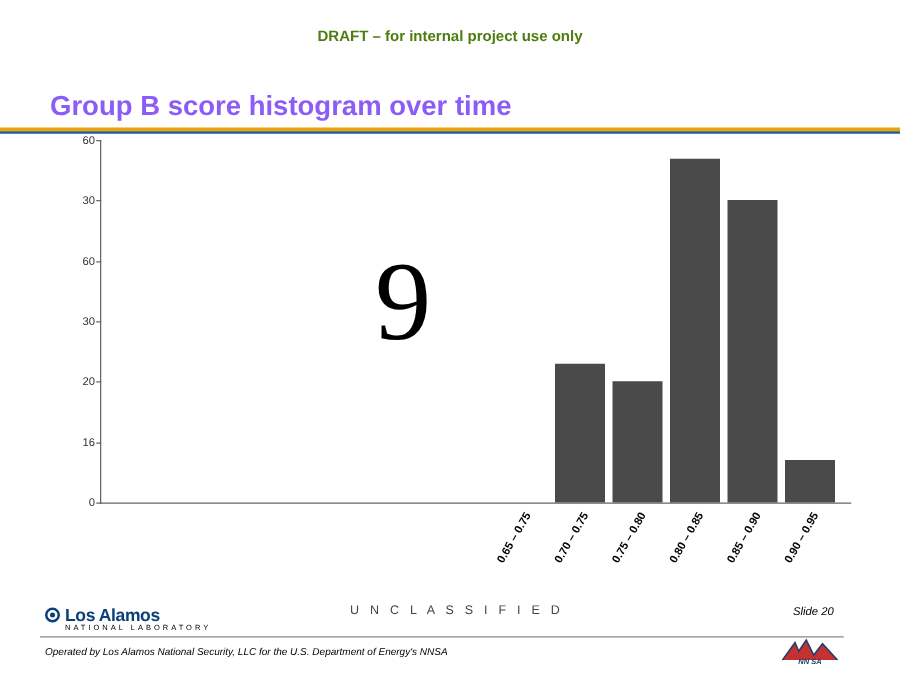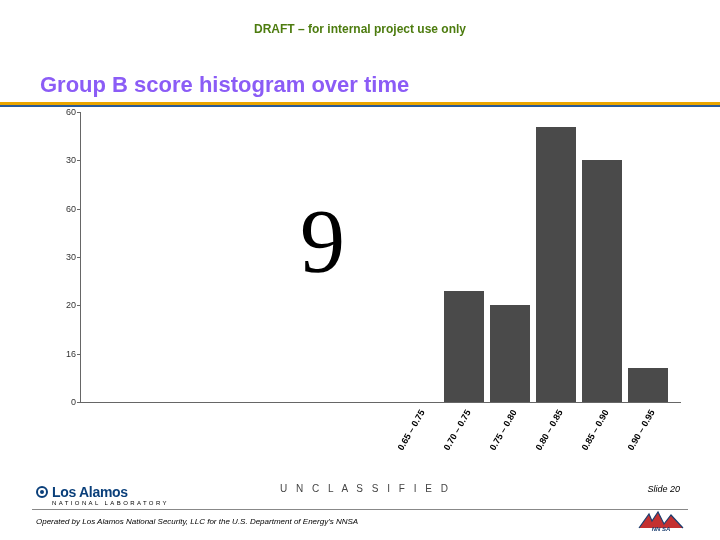--- a/index.html
+++ b/index.html
@@ -124,21 +124,21 @@
     top: 190px;
     left: 300px;
     font-size: 90px;
     font-family: "Times New Roman", serif;
     color: #000;
   }
   .footer {
     position: absolute;
     bottom: 0;
     left: 0;
-    right: 0;
+    right: 13px;
     height: 70px;
   }
   .logo {
     position: absolute;
     left: 36px;
     bottom: 34px;
     width: 150px;
   }
   .logo-top {
     display: flex;

